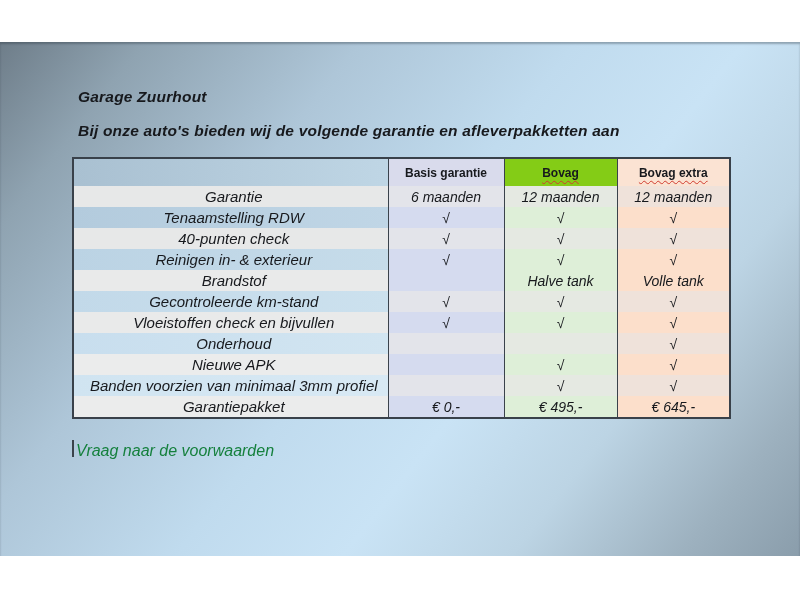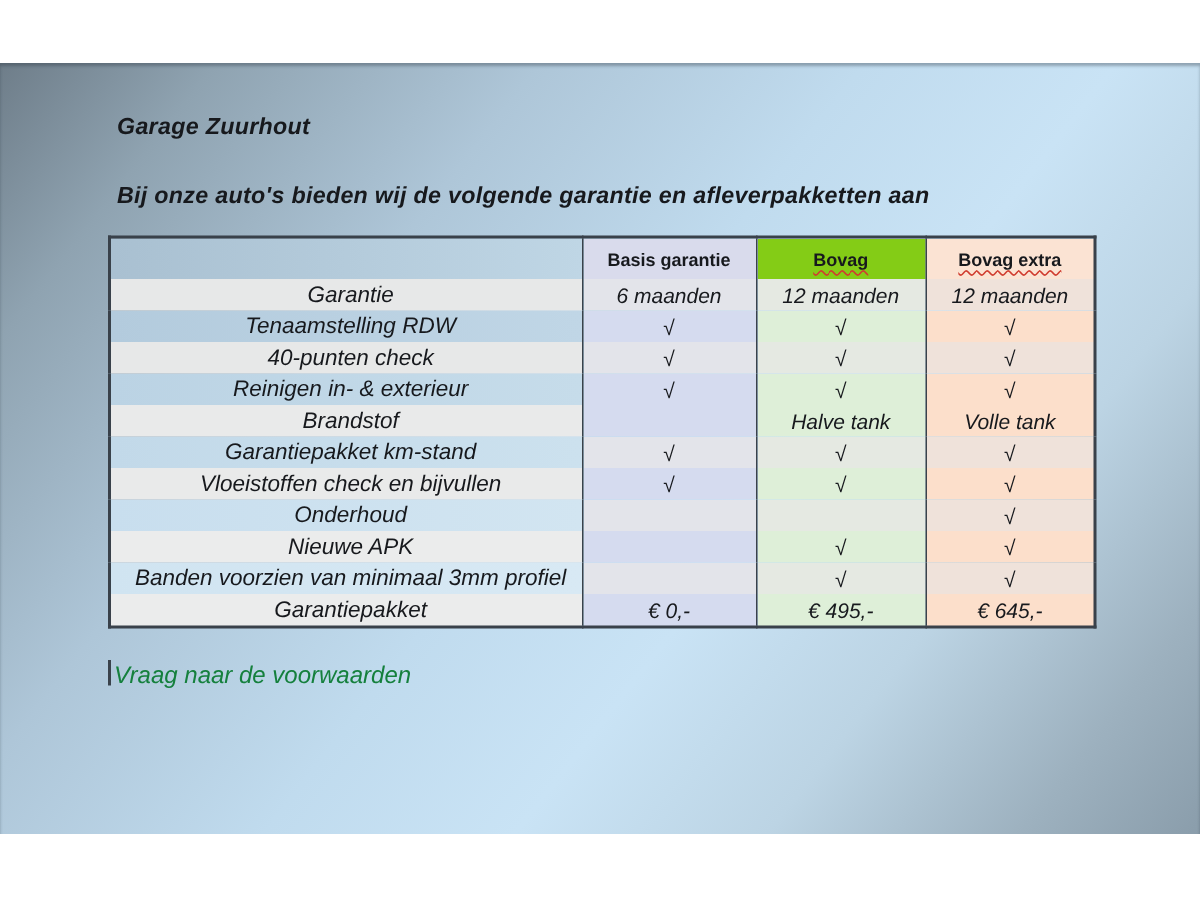--- a/index.html
+++ b/index.html
@@ -11,21 +11,21 @@
   }
   
   .canvas{
     position:absolute;left:0;top:42px;width:800px;height:514px;
     background:linear-gradient(128deg,
       #6e7d89 0%, #8fa3b1 12%, #aec6d8 30%, #c0dbee 48%,
       #c9e3f5 62%, #bcd4e4 76%, #9db1bf 90%, #8a9dab 100%);
     box-shadow:inset 0 2px 2px rgba(40,52,62,.35);
   }
   .heading{
-    position:absolute;left:78px;top:76px;
+    position:absolute;left:78px;top:88px;
     font-size:15.5px;font-weight:bold;font-style:italic;letter-spacing:.2px;
   }
   .subheading{
     position:absolute;left:78px;top:122px;
     font-size:15.5px;font-weight:bold;font-style:italic;letter-spacing:.2px;
   }
   table.pkg{
     position:absolute;left:72px;top:157px;width:657px;
     border-collapse:collapse;table-layout:fixed;
     border:2px solid #39414a;
@@ -128,21 +128,21 @@
         <td class="cell c-bovag check">√</td>
         <td class="cell c-extra check">√</td>
       </tr>
       <tr class="vivid">
         <th class="rowlabel">Brandstof</th>
         <td class="cell c-basis"></td>
         <td class="cell c-bovag">Halve tank</td>
         <td class="cell c-extra">Volle tank</td>
       </tr>
       <tr class="muted">
-        <th class="rowlabel">Garantiepakket km-stand</th>
+        <th class="rowlabel">Gecontroleerde km-stand</th>
         <td class="cell c-basis check">√</td>
         <td class="cell c-bovag check">√</td>
         <td class="cell c-extra check">√</td>
       </tr>
       <tr class="vivid">
         <th class="rowlabel">Vloeistoffen check en bijvullen</th>
         <td class="cell c-basis check">√</td>
         <td class="cell c-bovag check">√</td>
         <td class="cell c-extra check">√</td>
       </tr>

